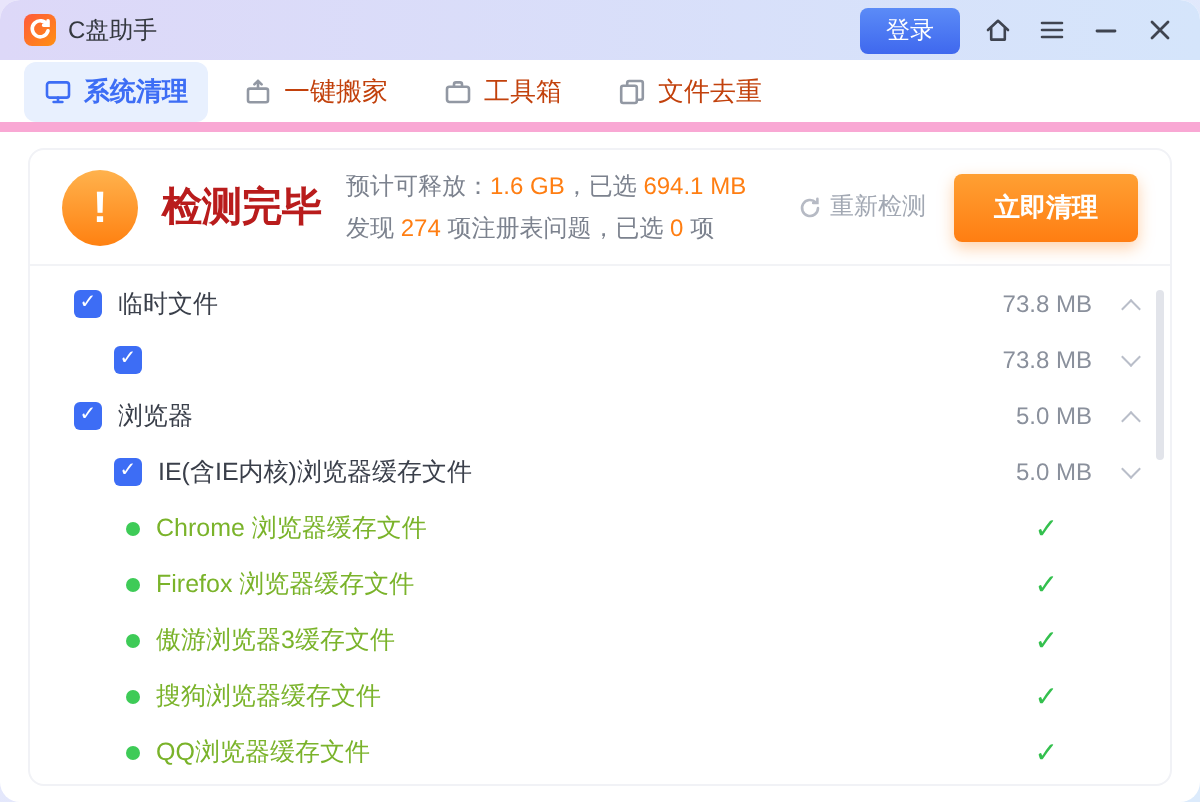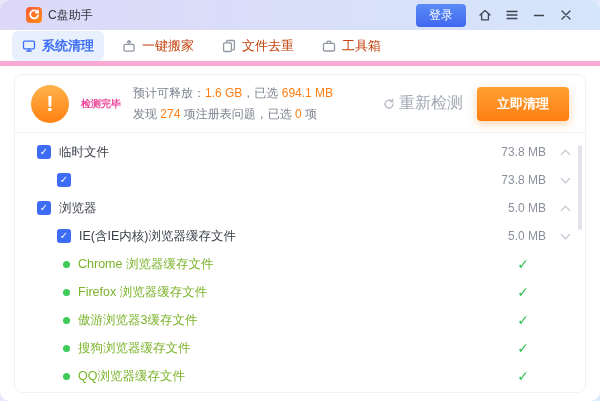--- a/index.html
+++ b/index.html
@@ -6,21 +6,21 @@
   html,body { width:600px; height:401px; }
   body {
     font-family:"Liberation Sans","DejaVu Sans",sans-serif;
     background:linear-gradient(135deg,#e9e5fb 0%,#dcebfc 100%);
     overflow:hidden;
   }
   .window { position:absolute; inset:0; border-radius:10px; overflow:hidden; background:#fff; }
 
   
   .titlebar { height:30px; background:linear-gradient(90deg,#ddd8f8 0%,#d5e5fb 100%);
-              display:flex; align-items:center; padding:0 26px; gap:6px; }
+              display:flex; align-items:center; padding:0 12px; gap:6px; }
   .logo { width:16px; height:16px; border-radius:4px;
           background:linear-gradient(135deg,#ff5a3c,#ff9012);
           display:flex; align-items:center; justify-content:center; flex:0 0 auto; }
   .apptitle { font-size:12px; color:#34383f; }
   .tb-right { margin-left:auto; display:flex; align-items:center; gap:11px; }
   .login { border:none; border-radius:4px; background:linear-gradient(180deg,#5b8bf7,#3f68ee);
            color:#fff; font-size:12px; padding:3px 13px; cursor:pointer; }
   .tb-icon { width:16px; height:16px; display:flex; align-items:center; justify-content:center; cursor:pointer; }
 
   
@@ -36,25 +36,25 @@
   .content { padding:8px 14px 0; }
   .card { background:#fff; border:1px solid #f1f2f6; border-radius:8px; height:319px;
           overflow:hidden; position:relative; }
 
   .status { display:flex; align-items:center; gap:12px; height:58px; padding:0 16px;
             border-bottom:1px solid #f2f3f6; }
   .warn { width:38px; height:38px; border-radius:50%;
           background:linear-gradient(180deg,#ffb24d,#ff8111);
           color:#fff; font-weight:bold; font-size:22px; line-height:1;
           display:flex; align-items:center; justify-content:center; flex:0 0 auto; }
-  .stitle { font-size:10px; font-weight:bold; color:#ec4899; white-space:nowrap; }
+  .stitle { font-size:20px; font-weight:bold; color:#b91c1c; white-space:nowrap; }
   .sdetail { font-size:12px; color:#7c828e; line-height:1.75; white-space:nowrap; }
   .o { color:#ff7e12; }
   .sright { margin-left:auto; display:flex; align-items:center; gap:14px; }
-  .rescan { display:flex; align-items:center; gap:4px; font-size:16px; color:#a2a8b3; cursor:pointer; }
+  .rescan { display:flex; align-items:center; gap:4px; font-size:12px; color:#a2a8b3; cursor:pointer; }
   .clean { border:none; border-radius:4px; background:linear-gradient(180deg,#ffa033,#ff7e12);
            color:#fff; font-size:13px; font-weight:bold; padding:8px 20px; cursor:pointer;
            box-shadow:0 3px 8px rgba(255,126,18,.35); }
 
   
   .list { padding-top:5px; position:relative; }
   .row { display:flex; align-items:center; height:28px; font-size:12.5px; color:#3a3f4a; }
   .lvl0 { padding:0 16px 0 22px;justify-content:center; }
   .lvl1 { padding:0 16px 0 42px; }
   .leaf { padding:0 16px 0 48px; }
@@ -123,31 +123,31 @@
     </div>
     <div class="tab">
       <svg width="14" height="14" viewBox="0 0 14 14" fill="none" stroke="currentColor" stroke-width="1.3" stroke-linecap="round" stroke-linejoin="round">
           <rect x="2" y="5.3" width="10" height="6.8" rx="1"></rect>
           <path d="M7 1.4v3.8M5.2 3.2 7 1.4l1.8 1.8"></path>
         </svg>
       <span>一键搬家</span>
     </div>
     <div class="tab">
       <svg width="14" height="14" viewBox="0 0 14 14" fill="none" stroke="currentColor" stroke-width="1.3" stroke-linejoin="round">
+          <rect x="1.5" y="4.4" width="11" height="7.6" rx="1.2"></rect>
+          <path d="M5 4.4V3.2a1 1 0 0 1 1-1h2a1 1 0 0 1 1 1v1.2"></path>
+        </svg>
+      <span>工具箱</span>
+    </div>
+    <div class="tab">
+      <svg width="14" height="14" viewBox="0 0 14 14" fill="none" stroke="currentColor" stroke-width="1.3" stroke-linejoin="round">
           <rect x="4.6" y="1.5" width="7.8" height="9.4" rx="1"></rect>
           <rect x="1.6" y="3.9" width="7.8" height="8.6" rx="1" fill="#fff"></rect>
         </svg>
       <span>文件去重</span>
-    </div>
-    <div class="tab">
-      <svg width="14" height="14" viewBox="0 0 14 14" fill="none" stroke="currentColor" stroke-width="1.3" stroke-linejoin="round">
-          <rect x="1.5" y="4.4" width="11" height="7.6" rx="1.2"></rect>
-          <path d="M5 4.4V3.2a1 1 0 0 1 1-1h2a1 1 0 0 1 1 1v1.2"></path>
-        </svg>
-      <span>工具箱</span>
     </div>
   </div>
 
   <div class="content">
     <div class="card">
 
       <div class="status">
         <div class="warn">!</div>
         <div class="stitle">检测完毕</div>
         <div class="sdetail">

